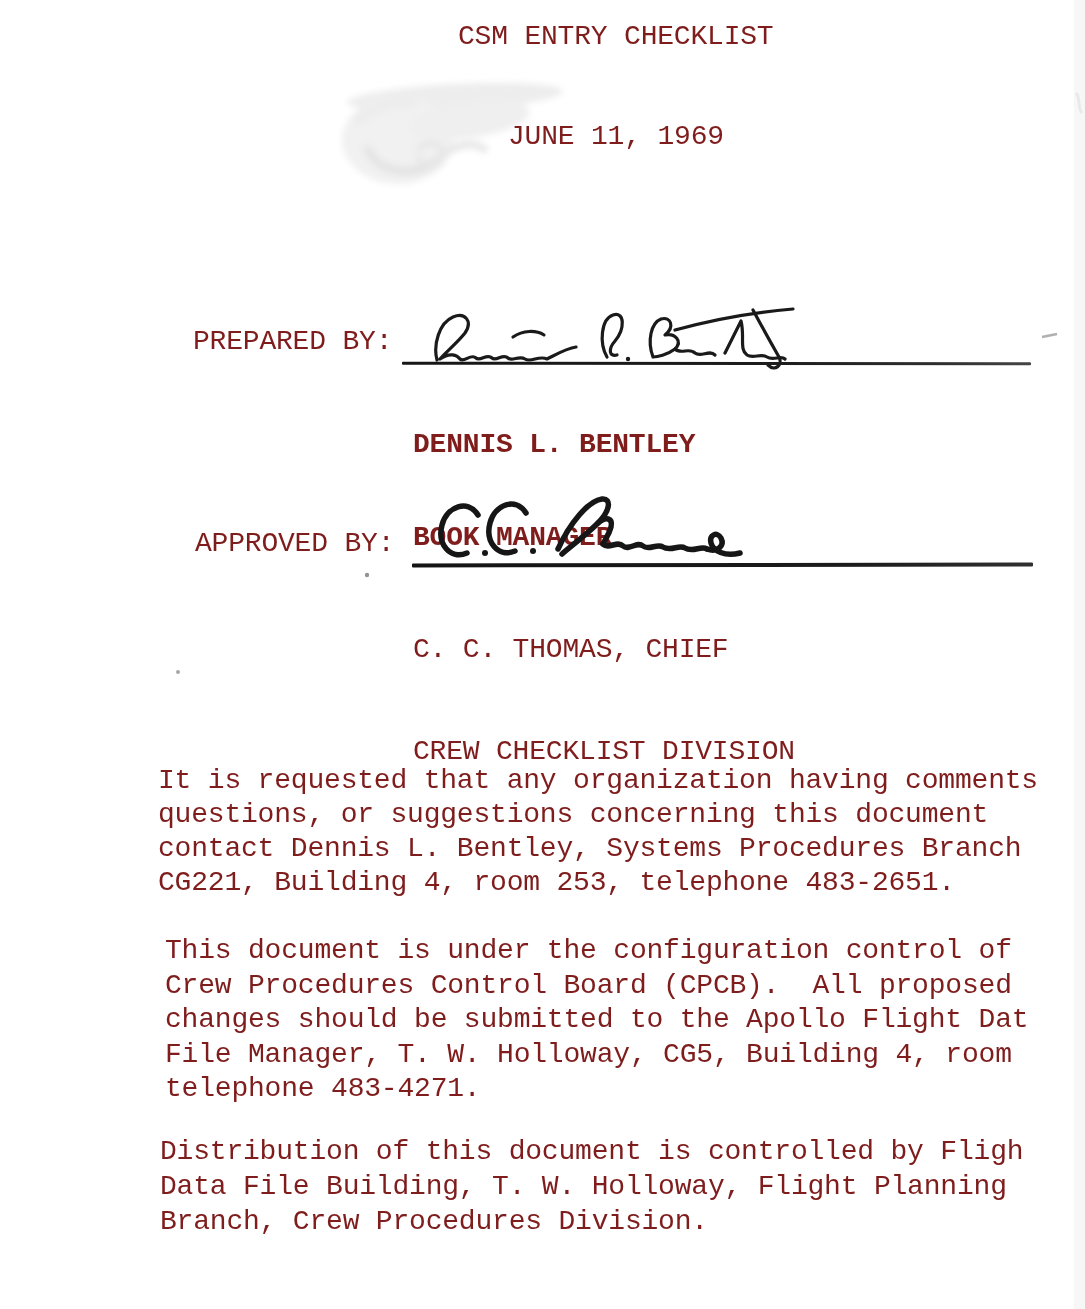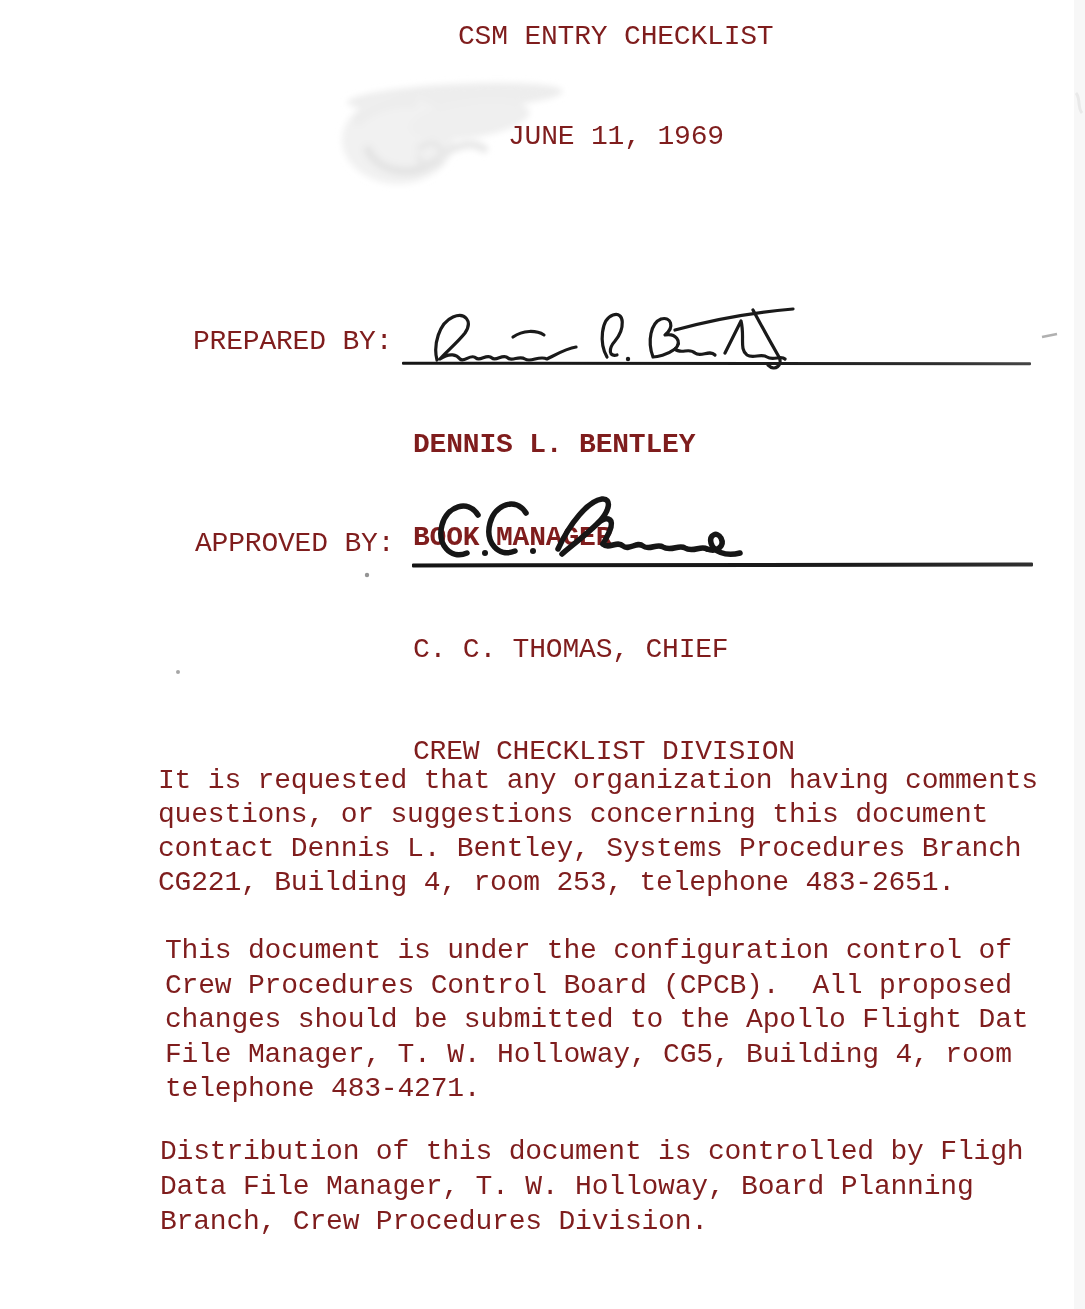--- a/index.html
+++ b/index.html
@@ -117,21 +117,21 @@
   <div class="t para p1">It is requested that any organization having comments
 questions, or suggestions concerning this document
 contact Dennis L. Bentley, Systems Procedures Branch
 CG221, Building 4, room 253, telephone 483-2651.</div>
   <div class="t para p2">This document is under the configuration control of
 Crew Procedures Control Board (CPCB).  All proposed
 changes should be submitted to the Apollo Flight Dat
 File Manager, T. W. Holloway, CG5, Building 4, room
 telephone 483-4271.</div>
   <div class="t para p3">Distribution of this document is controlled by Fligh
-Data File Manager, T. W. Holloway, Board Planning
+Data File Building, T. W. Holloway, Flight Planning
 Branch, Crew Procedures Division.</div>
 
   <svg class="artifacts" width="1085" height="1309" viewBox="0 0 1085 1309">
     <rect x="1074" y="0" width="11" height="1309" fill="#000000" opacity="0.03"></rect>
     <path d="M1076,93 C1081,99 1077,107 1082,113" stroke="#e9e9e9" stroke-width="3" fill="none"></path>
     <path d="M1042,337 L1057,334" stroke="#8f8f8f" stroke-width="2.5" opacity="0.7" fill="none"></path>
     <circle cx="367" cy="575" r="2.2" fill="#5a5a5a" opacity="0.65"></circle>
     <circle cx="178" cy="672" r="2" fill="#6a6a6a" opacity="0.6"></circle>
   </svg>
 

